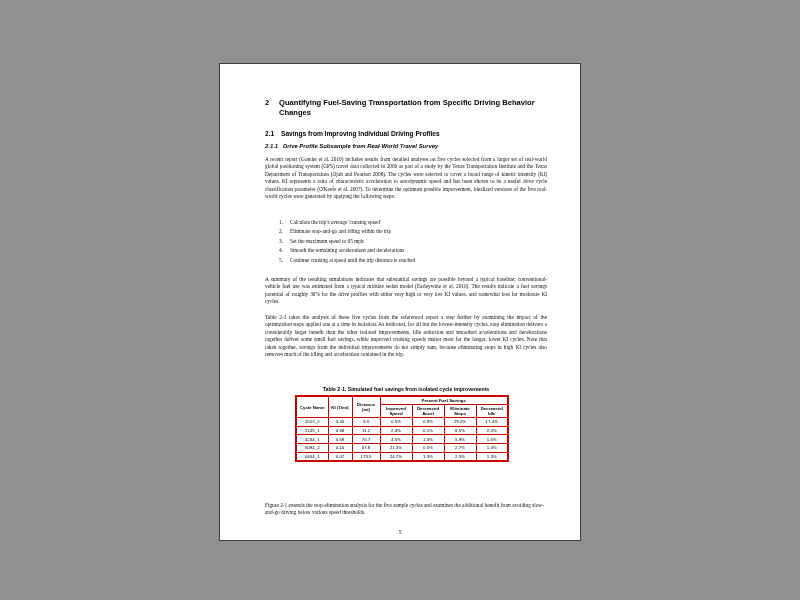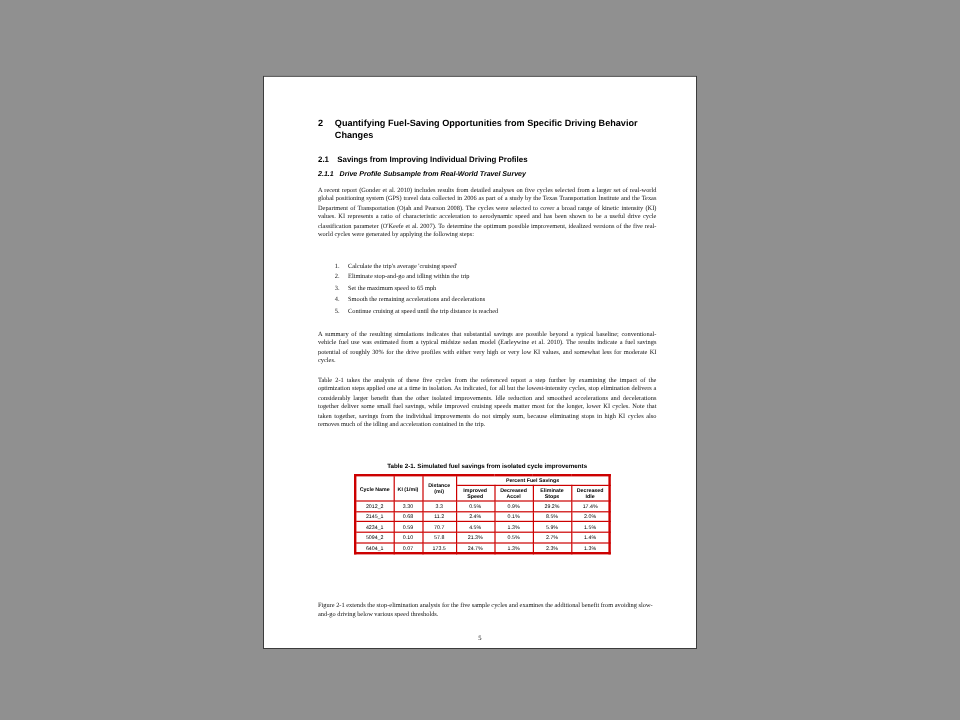--- a/index.html
+++ b/index.html
@@ -66,21 +66,21 @@
     font-family: "Liberation Serif", serif; font-size: 5.5px;
   }
 </style>
 </head>
 <body>
 
 <div class="page">
 
   <div class="heading h1">
     <span class="hnum">2</span>
-    <span>Quantifying Fuel-Saving Opportunities from Specific Driving Behavior Changes</span>
+    <span>Quantifying Fuel-Saving Transportation from Specific Driving Behavior Changes</span>
   </div>
 
   <div class="heading h2">
     <span class="hnum">2.1</span>
     <span>Savings from Improving Individual Driving Profiles</span>
   </div>
 
   <div class="heading h3">
     <span class="hnum">2.1.1</span>
     <span>Drive Profile Subsample from Real-World Travel Survey</span>

